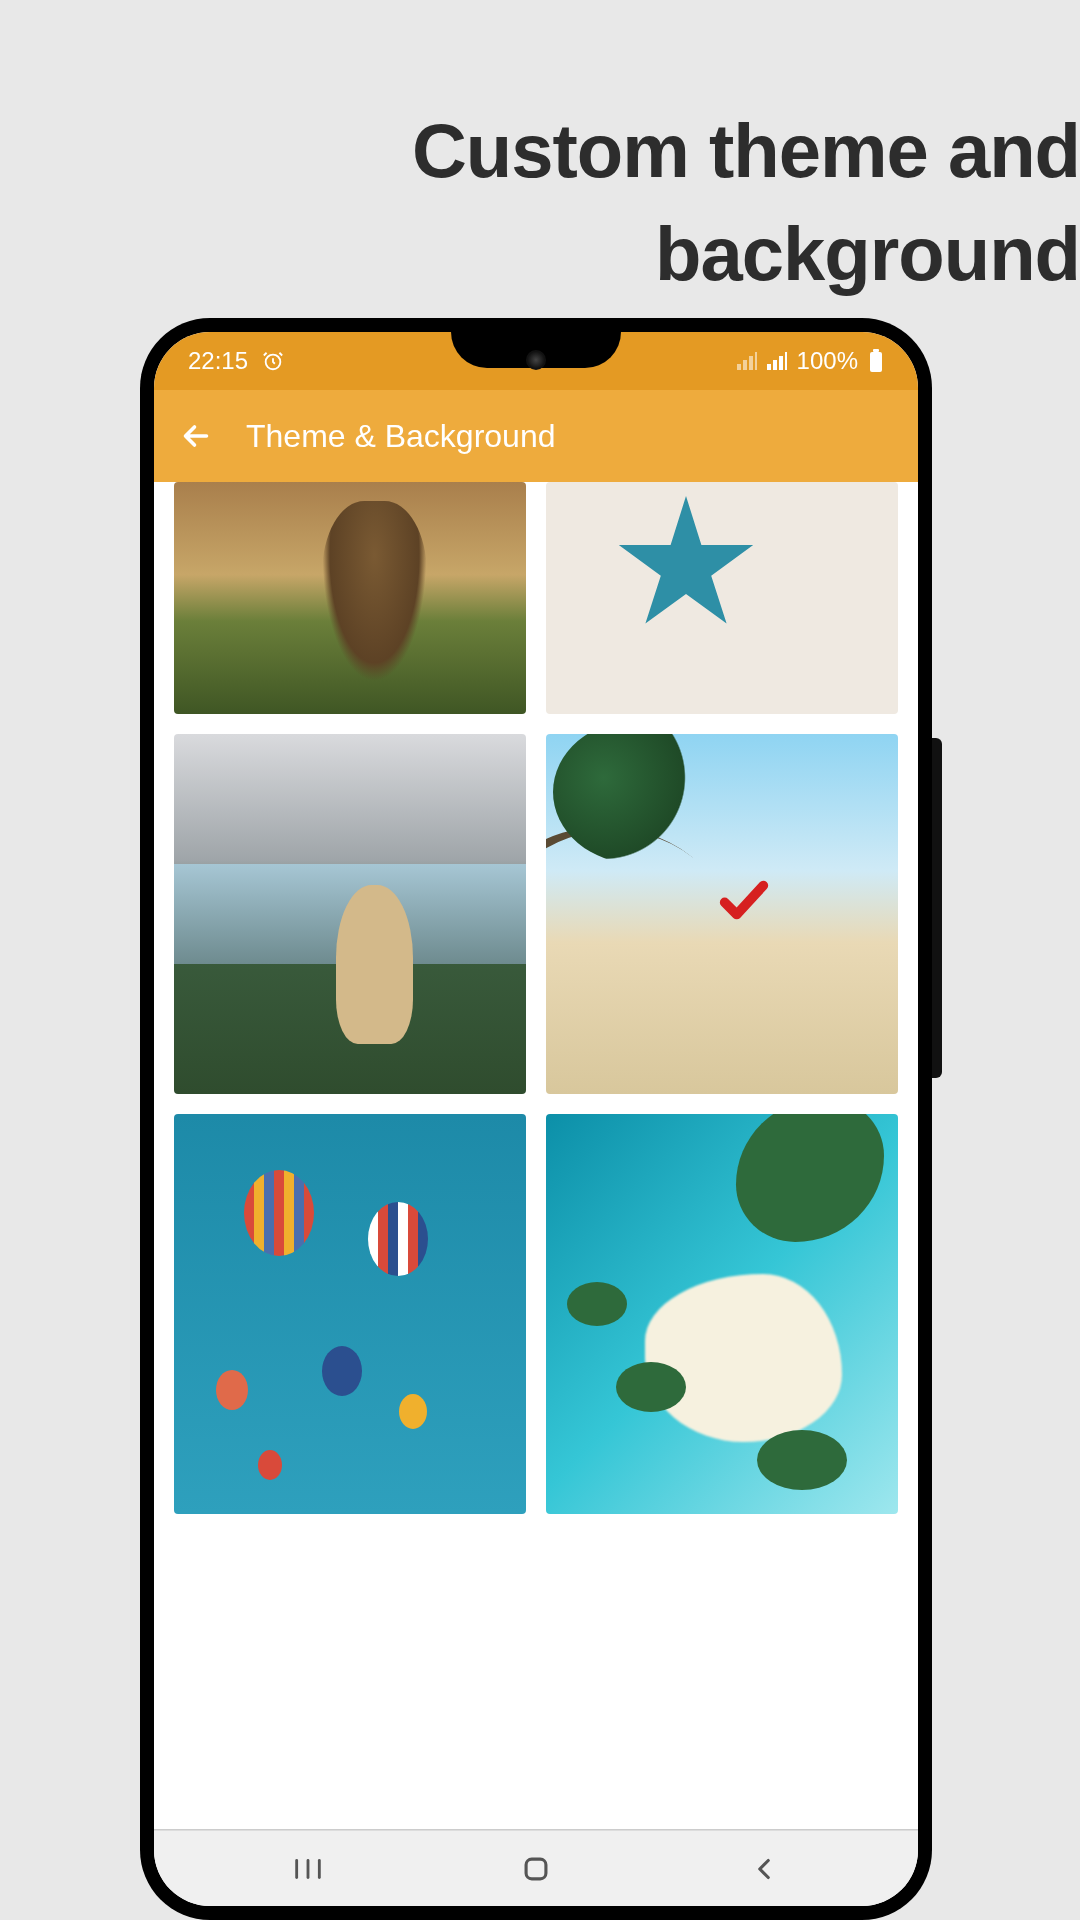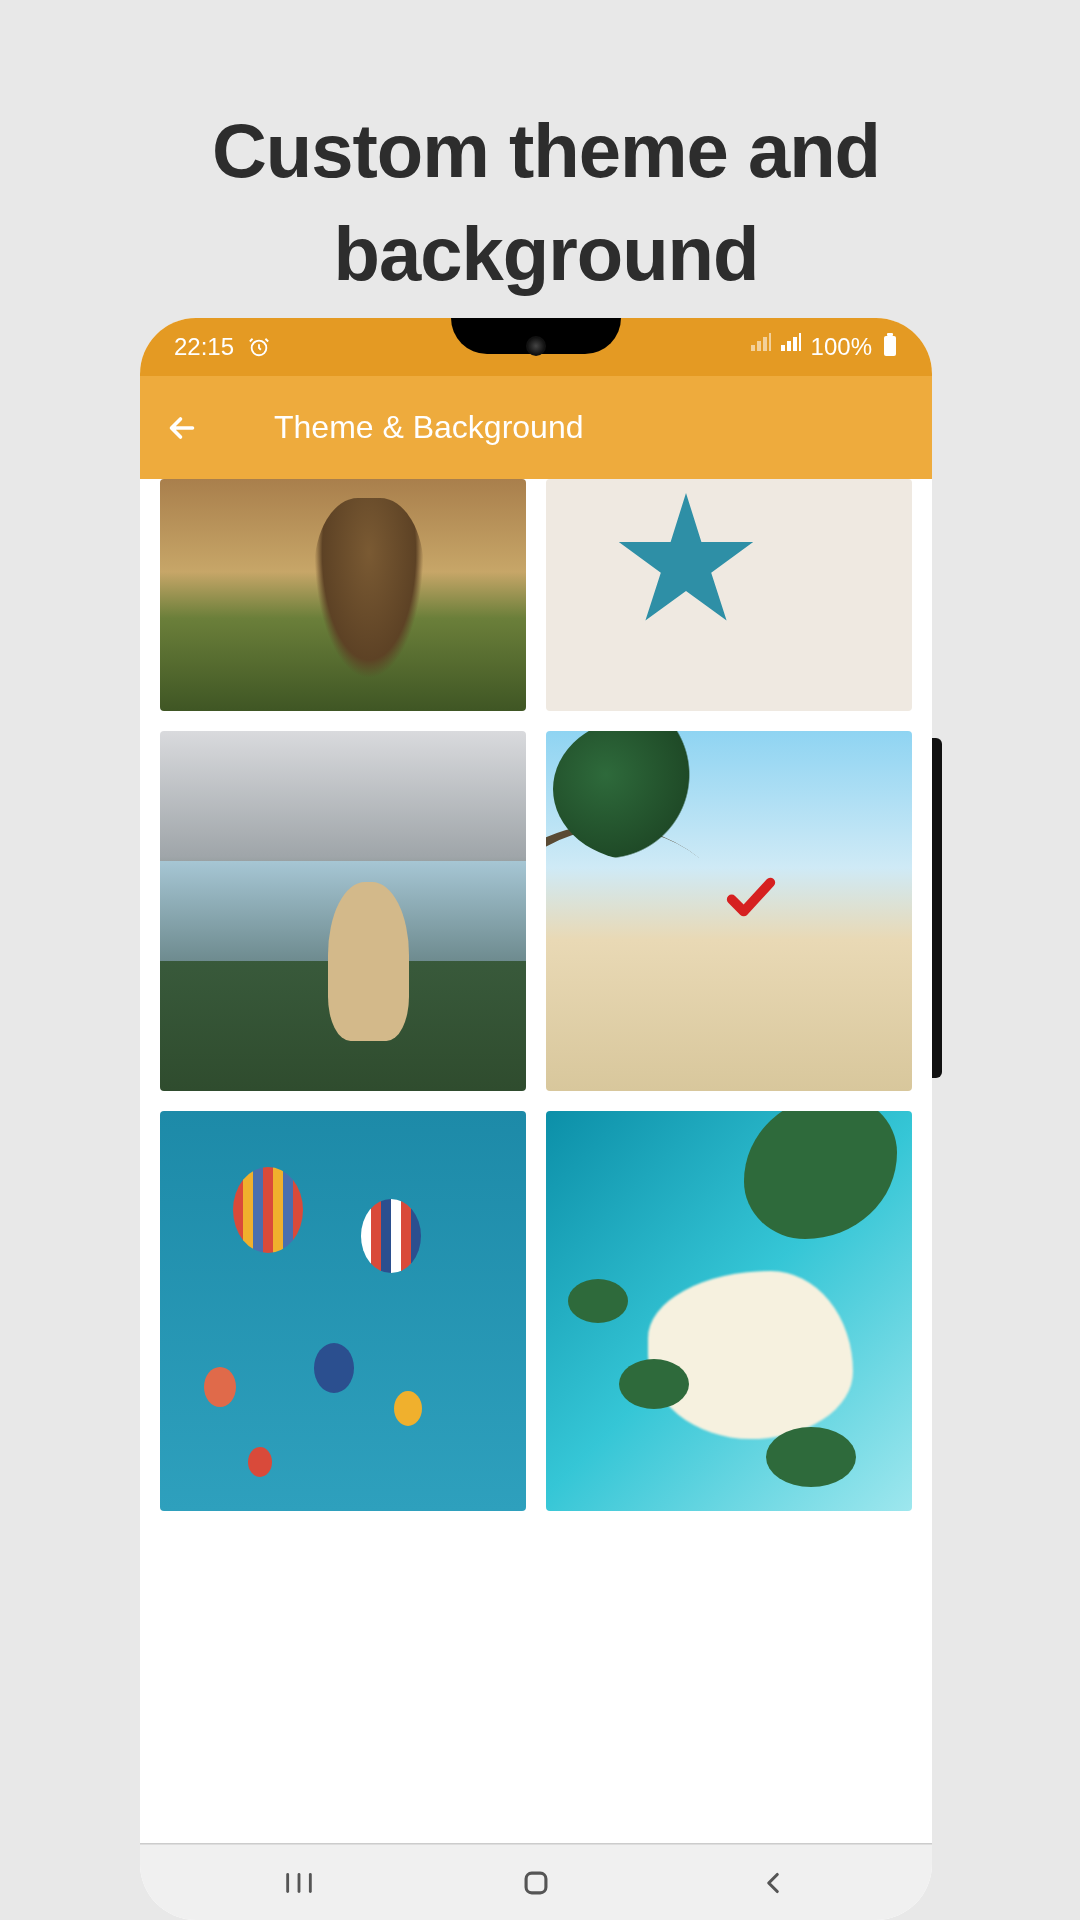--- a/index.html
+++ b/index.html
@@ -9,35 +9,36 @@
       background: #e8e8e8;
       font-family: -apple-system, BlinkMacSystemFont, "Segoe UI", Arial, sans-serif;
       position: relative;
       overflow: hidden;
     }
     .headline {
       position: absolute;
       top: 100px;
       left: 12px;
       right: 0;
-      text-align: center;
+      text-align: right;
       font-size: 76px;
       font-weight: 800;
       color: #2d2d2d;
       line-height: 1.35;
       letter-spacing: -1px;
     }
     .phone-frame {
       position: absolute;
       left: 140px;
       top: 318px;
       width: 792px;
       height: 1602px;
       background: #000;
       border-radius: 70px;
+      padding: 14px;
     }
     .phone-frame::before {
       content: "";
       position: absolute;
       right: -10px;
       top: 420px;
       width: 10px;
       height: 340px;
       background: #111;
       border-radius: 0 6px 6px 0;
@@ -76,30 +77,29 @@
       height: 58px;
       background: #e49a23;
       display: flex;
       align-items: center;
       justify-content: space-between;
       padding: 0 34px;
       color: #fff;
       font-size: 24px;
     }
     .status-left { display: flex; align-items: center; gap: 14px; }
-    .status-right { display: flex; gap: 10px; }
+    .status-right { display: flex; align-items: center; gap: 10px; }
     .alarm-icon svg, .signal svg, .battery svg { display: block; }
     .app-bar {
-      height: 103px;
+      height: 92px;
       background: #eeab3d;
       display: flex;
       align-items: center;
       padding: 0 24px;
       color: #fff;
-      gap: 42px;
     }
     .back-icon { width: 36px; height: 36px; margin-right: 32px; }
     .app-title { font-size: 32px; font-weight: 400; }
     .tabs {
       display: flex;
       justify-content: center;
       gap: 34px;
       padding: 48px 0 28px;
       background: #fff;
     }

